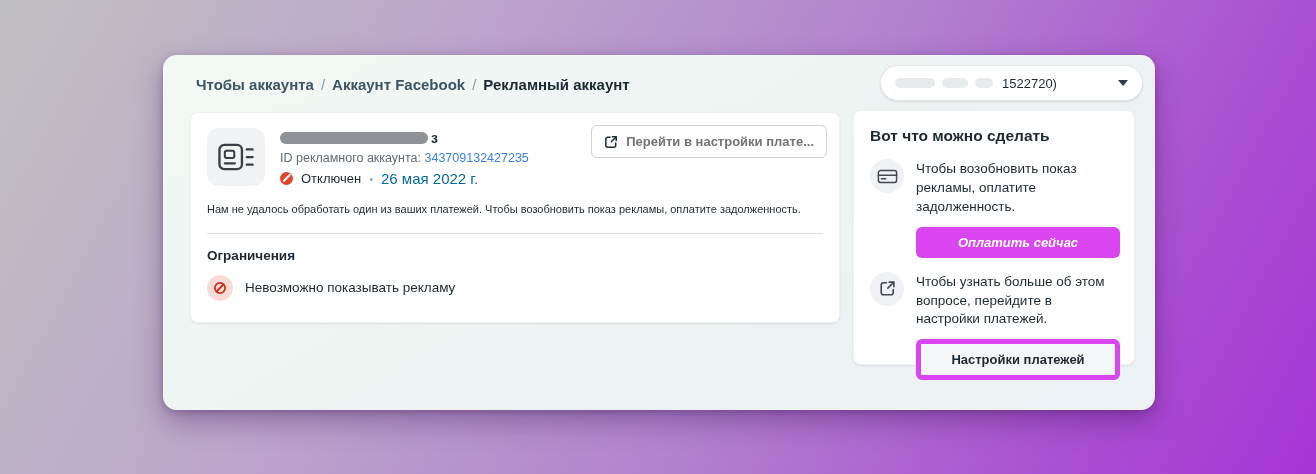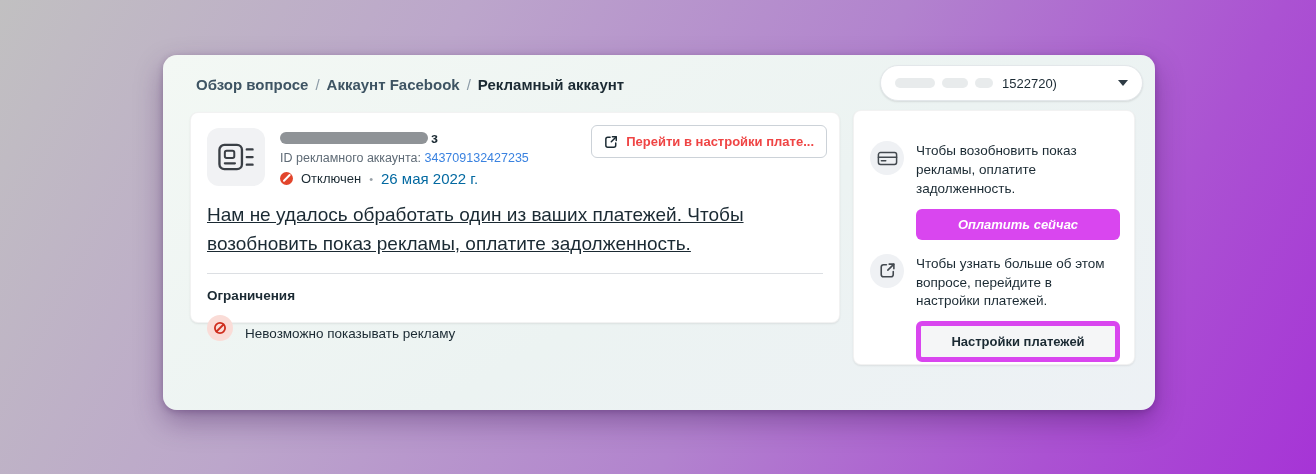--- a/index.html
+++ b/index.html
@@ -43,45 +43,45 @@
   .id-line{margin-top:5px;font-size:12.5px;color:#5f6b76;}
   .id-link{color:#3a82e0;text-decoration:none;cursor:pointer;}
   .status-line{margin-top:5px;display:flex;align-items:center;gap:8px;font-size:13px;color:#1b2a33;}
   .block-badge{width:13px;height:13px;border-radius:50%;background:#e2452c;position:relative;flex:none;}
   .block-badge::before{content:"";position:absolute;left:1.6px;top:5.4px;width:9.5px;height:2.3px;border-radius:2px;background:#fff;transform:rotate(-45deg);}
   .status-dot{color:#98a0a7;font-size:11px;}
   .status-date{color:#0369a1;font-size:15px;}
   .mc-btn{
     position:absolute;top:12px;right:12px;display:flex;align-items:center;gap:8px;
     background:#fff;border:1px solid #ccd2d8;border-radius:6px;padding:8px 12px;
-    font-size:13px;font-weight:bold;color:#ef4444;cursor:pointer;font-family:inherit;
+    font-size:13px;font-weight:bold;color:#737373;cursor:pointer;font-family:inherit;
   }
-  .mc-desc{margin:14px 16px 0 16px;max-width:600px;font-size:19px;line-height:1.5;color:#1b2a33;text-decoration:underline;}
+  .mc-desc{margin:14px 16px 0 16px;max-width:600px;font-size:11px;line-height:1.5;color:#1b2a33;}
   .divider{margin:15px 16px 0 16px;border-top:1px solid #dcdfe3;}
   .restr-title{margin:14px 16px 0 16px;font-size:13.5px;font-weight:bold;color:#1b2a33;}
-  .restr-row{margin:12px 16px 0 16px;display:flex;align-items:flex-end;gap:12px;}
+  .restr-row{margin:12px 16px 0 16px;display:flex;align-items:center;gap:12px;}
   .restr-icon{width:26px;height:26px;border-radius:50%;background:#fadcd7;display:flex;align-items:center;justify-content:center;flex:none;}
   .restr-label{font-size:13.5px;color:#1b2a33;}
   
   .sc-title{font-size:15.5px;font-weight:bold;color:#1b2a33;}
   .sc-item{display:flex;gap:12px;margin-top:14px;}
   .sc-icon{width:34px;height:34px;border-radius:50%;background:#eff1f4;display:flex;align-items:center;justify-content:center;flex:none;}
   .sc-text{font-size:13.5px;line-height:1.4;color:#1b2a33;padding-top:1px;}
   .sc-btn{display:block;margin:10px 0 0 46px;width:204px;border-radius:6px;font-size:13px;font-weight:bold;cursor:pointer;font-family:inherit;text-align:center;box-sizing:border-box;}
   .sc-btn.primary{background:#d946ef;color:#fff;border:none;padding:8px 8px;font-style:italic;}
   .sc-btn.secondary{background:#f5f6f7;color:#1b2a33;border:5px solid #d946ef;padding:8px 0;}
   svg{display:block;}
 </style>
 </head>
 <body>
 
 <div class="panel">
 
   <div class="breadcrumb">
-    <span class="crumb">Обзор вопросе</span>
+    <span class="crumb">Чтобы аккаунта</span>
     <span class="crumb-sep">/</span>
     <span class="crumb">Аккаунт Facebook</span>
     <span class="crumb-sep">/</span>
     <span class="crumb current">Рекламный аккаунт</span>
   </div>
 
   <div class="selector">
     <span class="smudge" style="width:40px"></span>
     <span class="smudge" style="width:26px"></span>
     <span class="smudge" style="width:18px"></span>
@@ -136,20 +136,21 @@
         <svg width="14" height="14" viewBox="0 0 14 14" fill="none" stroke="#cf2e1e" stroke-width="1.8" stroke-linecap="round">
           <circle cx="7" cy="7" r="5.1"></circle>
           <path d="M3.5 10.5 L10.5 3.5"></path>
         </svg>
       </span>
       <span class="restr-label">Невозможно показывать рекламу</span>
     </div>
   </div>
 
   <div class="card side-card">
+    <div class="sc-title">Вот что можно сделать</div>
 
     <div class="sc-item">
       <span class="sc-icon">
         <svg width="21" height="17" viewBox="0 0 24 18" fill="none" stroke="#43494f" stroke-width="1.7" stroke-linecap="round">
           <rect x="1.6" y="2.2" width="20.8" height="13.6" rx="2.4"></rect>
           <path d="M1.6 7.6 H22.4"></path>
           <path d="M5 11.6 H10"></path>
         </svg>
       </span>
       <span class="sc-text">Чтобы возобновить показ рекламы, оплатите задолженность.</span>

